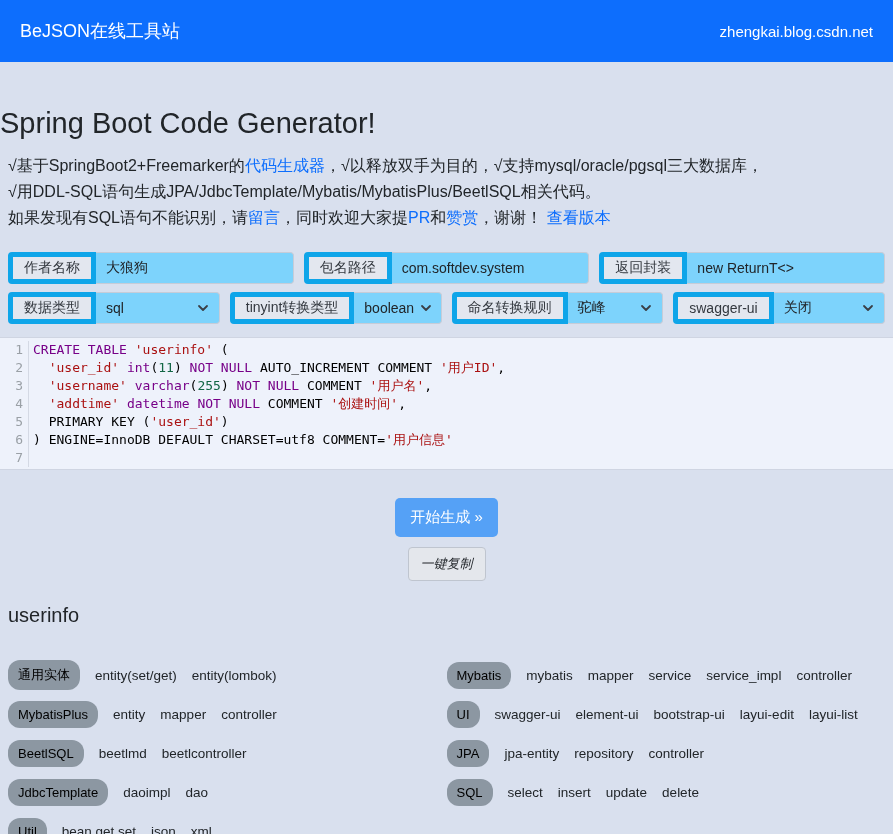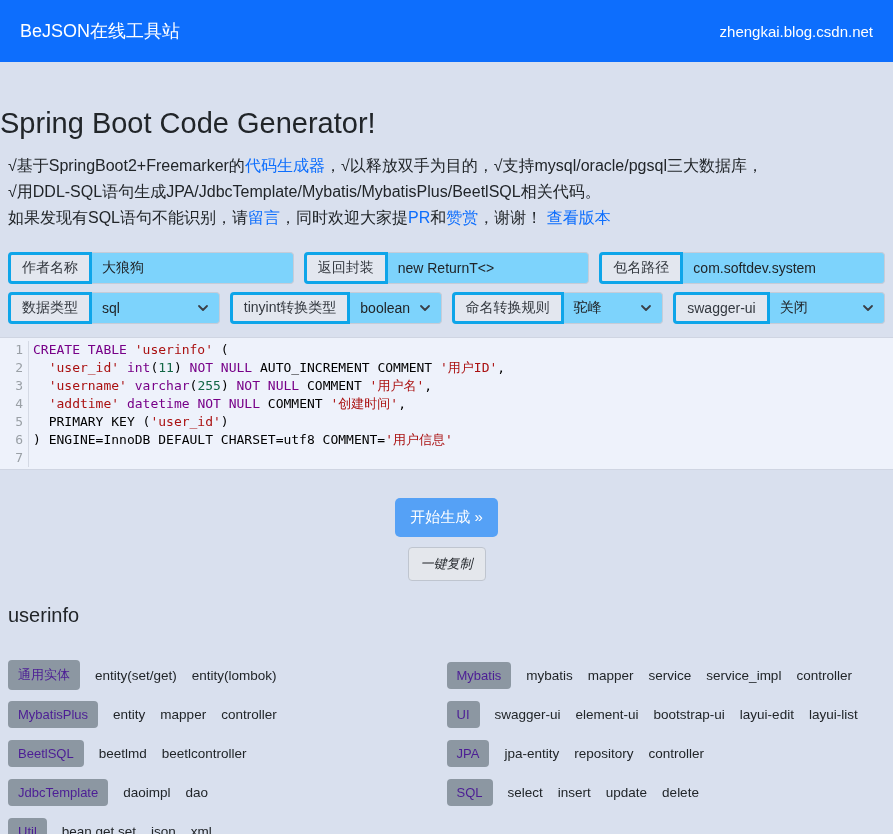--- a/index.html
+++ b/index.html
@@ -20,21 +20,21 @@
   
   .inset { margin-left:8px; margin-right:8px; }
   .page-title { font-size:29px; font-weight:400; margin:45px 0 13px; color:#212529; }
   .intro-text { font-size:16px; line-height:26px; margin-bottom:21px; }
   .lnk { color:var(--accent,#0d6efd); text-decoration:none; cursor:pointer; }
   
   .form-row { display:flex; gap:10px; height:32px; margin-bottom:8px; }
   .igroup { display:flex; flex:1; min-width:0; }
   .ilabel {
     display:flex; align-items:center; padding:0 11px; font-size:14px;
-    background:#e3e7ef; border:3px solid #0ea5e9; border-radius:4px 0 0 4px;
+    background:#e3e7ef; border:5px solid #0ea5e9; border-radius:4px 0 0 4px;
     color:#33383f; white-space:nowrap; flex:0 0 auto;
   }
   .ifield {
     flex:1 1 auto; min-width:0; border:1px solid #c6ccd8; border-left:0;
     border-radius:0 4px 4px 0; background:#7dd3fc; font-size:14px;
     padding:8px 10px; font-family:"Liberation Sans","DejaVu Sans",sans-serif;
     color:#212529; outline:none;
   }
   .sel { display:flex; align-items:center; justify-content:space-between; cursor:pointer; }
   .sel svg { flex:0 0 auto; margin-left:6px; }
@@ -67,22 +67,22 @@
     font-family:"Liberation Sans","DejaVu Sans",sans-serif;
     font-style:italic;
   }
   .table-name { font-size:20px; margin:23px 8px 0; }
   
   .groups { display:flex; margin:34px 8px 0; }
   .gcol { flex:1 1 50%; }
   .gcol + .gcol { padding-left:0; }
   .grow { display:flex; align-items:center; margin-bottom:11px; height:28px; }
   .badge {
-    background:var(--badge,#8c97a2); color:#4c1d95; font-size:13px;
-    padding:6px 10px; border-radius:4px; white-space:nowrap;
+    background:var(--badge,#8c97a2); color:#000000; font-size:13px;
+    padding:6px 10px; border-radius:12px; white-space:nowrap;
   }
   .glink { font-size:13.5px; color:#212529; text-decoration:none; margin-left:15px; cursor:pointer; white-space:nowrap; }
   hr.divider { border:none; border-top:1px solid #c2c8d4; margin:14px 0 0; }
   .java-editor { margin-top:7px; border-bottom:none; height:45px; overflow:hidden; }
 </style>
 </head>
 <body>
 
 <div class="navbar">
   <span class="brand">BeJSON在线工具站</span>
@@ -96,26 +96,26 @@
     <div><span>√用DDL-SQL语句生成JPA/JdbcTemplate/Mybatis/MybatisPlus/BeetlSQL相关代码。</span></div>
     <div><span>如果发现有SQL语句不能识别，请</span><a class="lnk">留言</a><span>，同时欢迎大家提</span><a class="lnk">PR</a><span>和</span><a class="lnk">赞赏</a><span>，谢谢！ </span><a class="lnk">查看版本</a></div>
   </div>
 
 <div class="form-row inset" id="form-row-1">
     <div class="igroup">
       <span class="ilabel">作者名称</span>
       <input class="ifield" value="大狼狗" style="">
     </div>
     <div class="igroup">
+      <span class="ilabel">包名路径</span>
+      <input class="ifield" value="com.softdev.system" style="">
+    </div>
+    <div class="igroup">
       <span class="ilabel">返回封装</span>
       <input class="ifield" value="new ReturnT&lt;&gt;" style="">
-    </div>
-    <div class="igroup">
-      <span class="ilabel">包名路径</span>
-      <input class="ifield" value="com.softdev.system" style="">
     </div>
   </div>
 <div class="form-row inset" id="form-row-2">
     <div class="igroup">
       <span class="ilabel">数据类型</span>
       <div class="ifield sel">
         <span>sql</span>
         <svg width="12" height="12" viewBox="0 0 12 12">
           <path d="M2 4 L6 8 L10 4" fill="none" stroke="#3a3f46" stroke-width="1.8" stroke-linecap="round" stroke-linejoin="round"></path>
         </svg>

